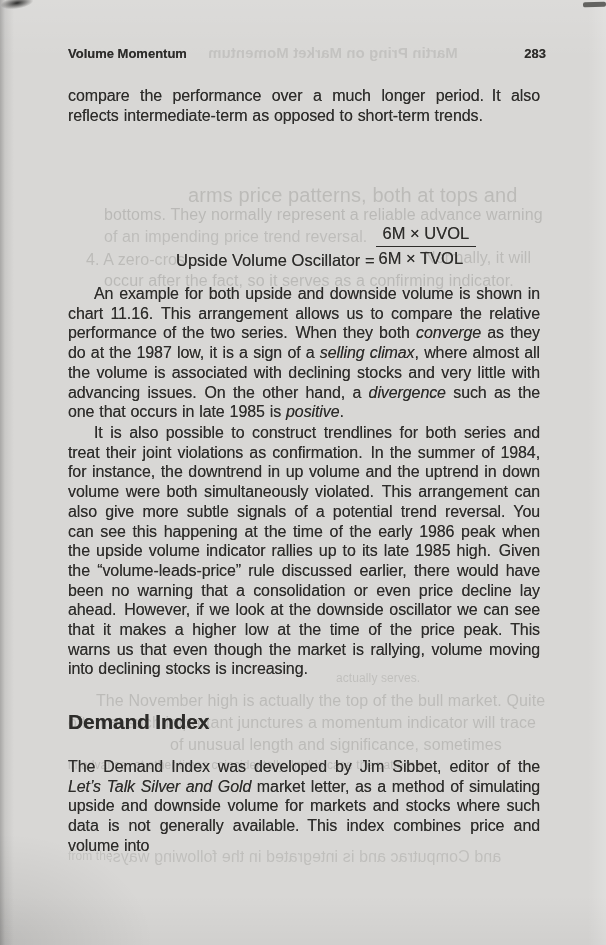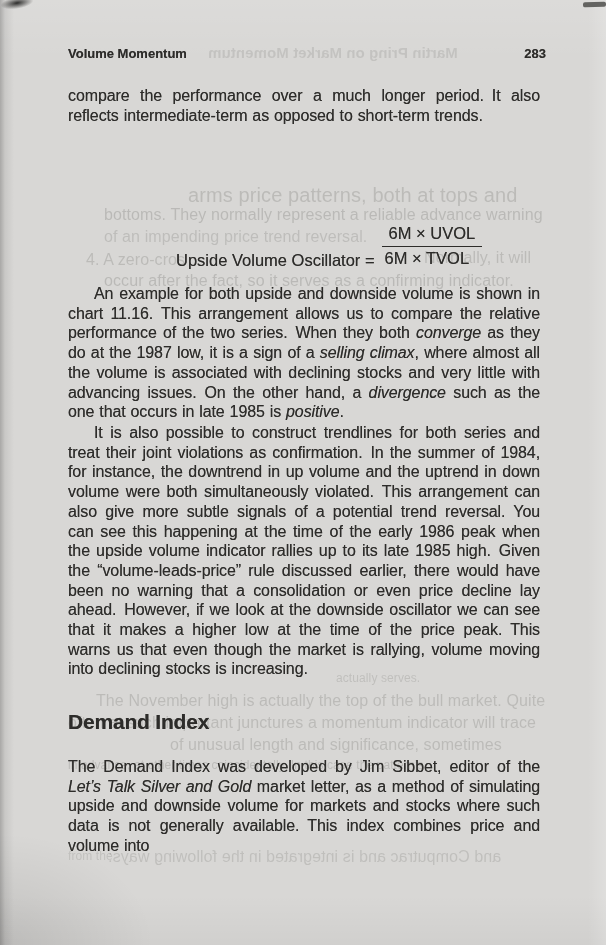--- a/index.html
+++ b/index.html
@@ -72,21 +72,21 @@
   .formula{
     position:absolute;left:0;width:472px;top:222px;
     display:flex;align-items:center;
     padding-left:108px;box-sizing:border-box;
     font-size:16.5px;
     text-shadow:0 0 0.55px rgba(45,44,42,0.65);
   }
   .formula-lhs{white-space:nowrap;margin-top:29px;}
   .fraction{
     display:inline-flex;flex-direction:column;align-items:center;
-    margin-left:7px;line-height:1.2;
+    margin-left:1px;line-height:1.2;
   }
   .fraction .num{padding:0 3px 2px 3px;white-space:nowrap;}
   .fraction .den{
     padding:2px 13px 0 3px;white-space:nowrap;
     border-top:1.7px solid var(--ink);
   }
   .section-heading{
     position:absolute;left:0;top:710px;margin:0;
     font-size:21px;font-weight:bold;letter-spacing:-0.2px;
     text-shadow:0 0 0.55px rgba(45,44,42,0.65);

